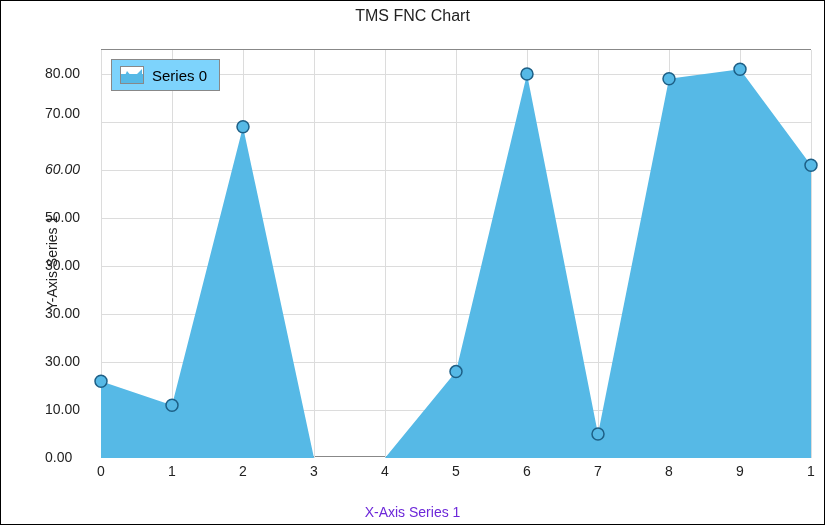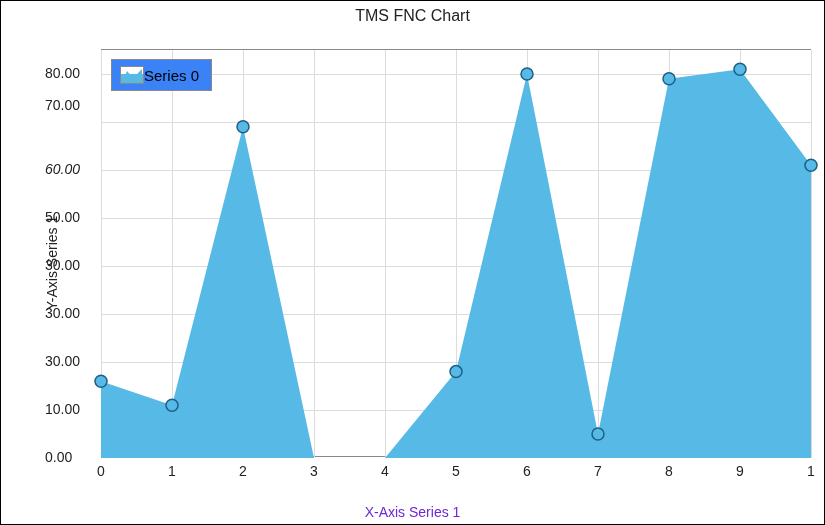--- a/index.html
+++ b/index.html
@@ -65,24 +65,25 @@
   .axis-tick {
     position: absolute;
     font-size: 14px;
     color: #222;
   }
   .legend {
     position: absolute;
     left: 110px;
     top: 58px;
     border: 1px solid #888;
-    background: #3b82f6;
+    background: #7dd3fc;
     padding: 6px 12px 6px 8px;
     display: flex;
     align-items: center;
+    gap: 8px;
     font-size: 15px;
   }
   .legend-swatch {
     width: 22px;
     height: 16px;
     border: 1px solid #888;
     background: linear-gradient(to top, #56b9e6 0%, #56b9e6 55%, #fff 55%, #fff 100%);
     position: relative;
   }
   .legend-swatch svg { position:absolute; inset:0; }
@@ -105,21 +106,21 @@
   <div class="ylabel">Y-Axis Series 1</div>
   <div class="xlabel">X-Axis Series 1</div>
 
   <div class="axis-tick" style="left:44px; top:448px;">0.00</div>
   <div class="axis-tick" style="left:44px; top:400px;">10.00</div>
   <div class="axis-tick" style="left:44px; top:352px;">30.00</div>
   <div class="axis-tick" style="left:44px; top:304px;">30.00</div>
   <div class="axis-tick" style="left:44px; top:256px;">30.00</div>
   <div class="axis-tick" style="left:44px; top:208px;text-align:center;">50.00</div>
   <div class="axis-tick" style="left:44px; top:160px;font-style:italic;">60.00</div>
-  <div class="axis-tick" style="left:44px; top:96px;">70.00</div>
+  <div class="axis-tick" style="left:44px; top:104px;">70.00</div>
   <div class="axis-tick" style="left:44px; top:64px;">80.00</div>
 
   <div class="axis-tick" style="top:462px; left:96px;">0</div>
   <div class="axis-tick" style="top:462px; left:167px;">1</div>
   <div class="axis-tick" style="top:462px; left:238px;">2</div>
   <div class="axis-tick" style="top:462px; left:309px;">3</div>
   <div class="axis-tick" style="top:462px; left:380px;">4</div>
   <div class="axis-tick" style="top:462px; left:451px;">5</div>
   <div class="axis-tick" style="top:462px; left:522px;">6</div>
   <div class="axis-tick" style="top:462px; left:593px;">7</div>

